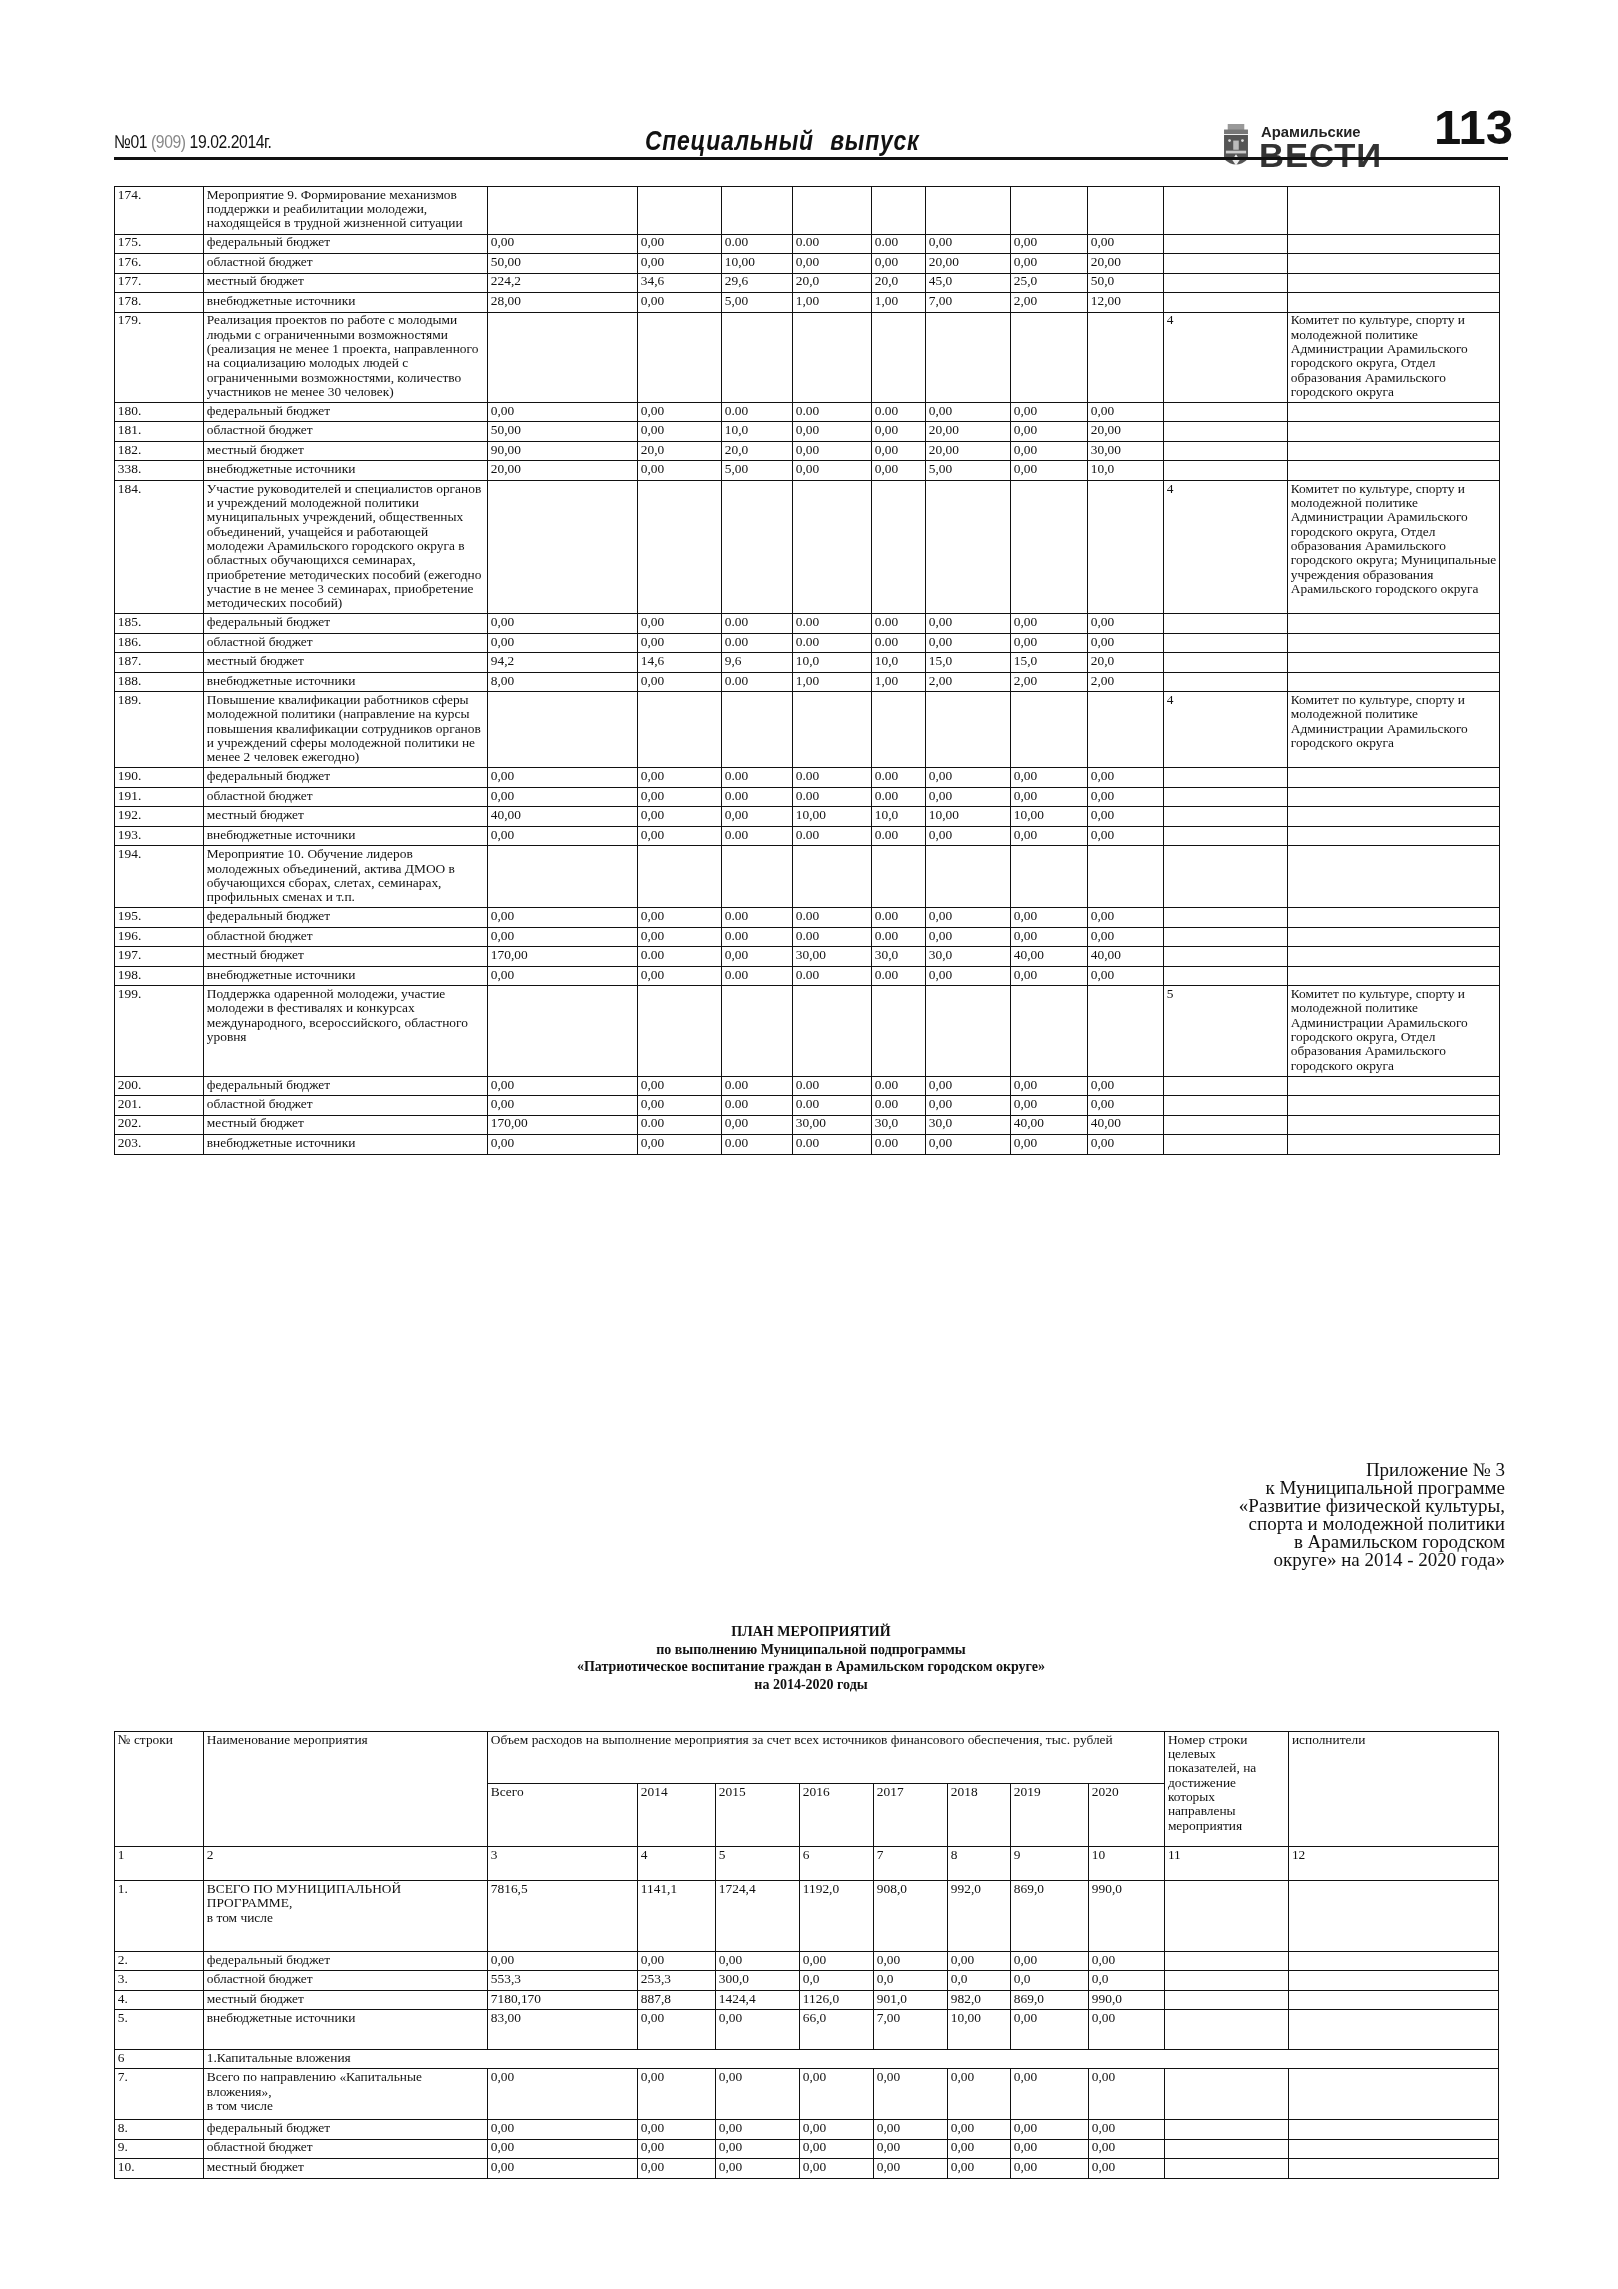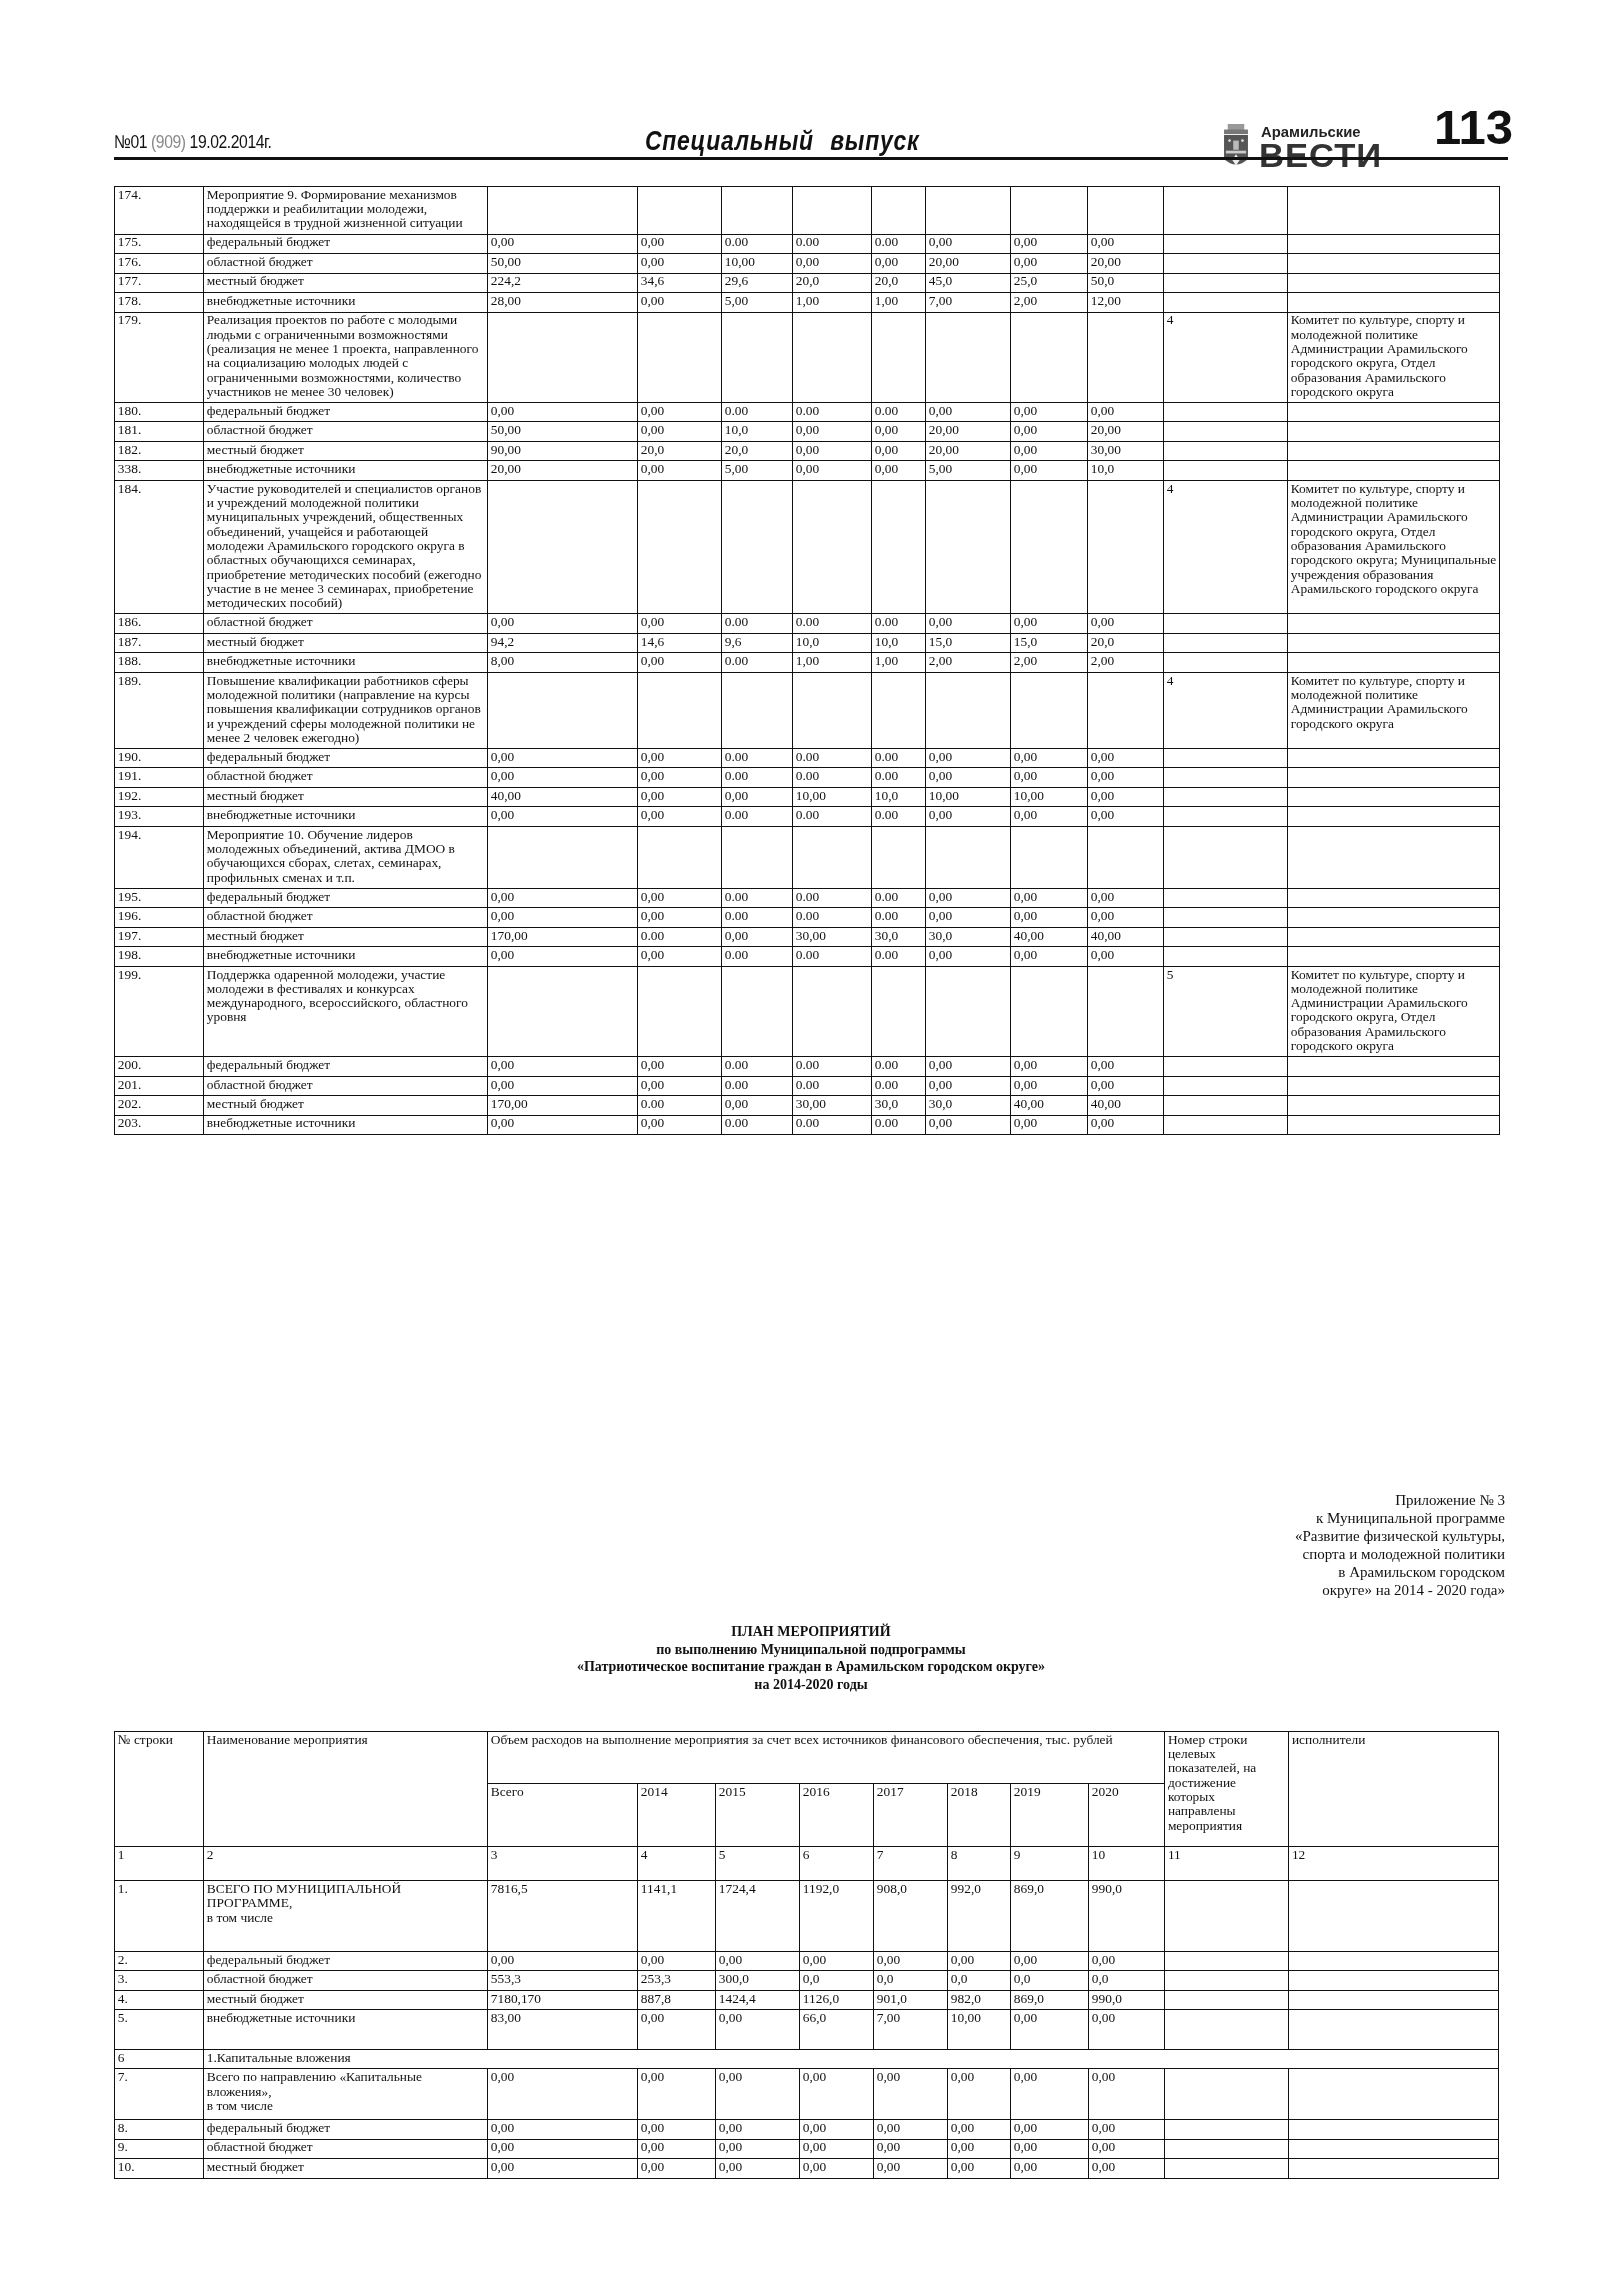--- a/index.html
+++ b/index.html
@@ -15,21 +15,21 @@
   .logo-top { position: absolute; left: 39px; top: 1.8px; font-family: "Liberation Sans", sans-serif; font-size: 14.8px; font-weight: bold; color: #222; }
   .logo-main { position: absolute; left: 37px; top: 14.8px; font-family: "Liberation Sans", sans-serif; font-size: 33px; font-weight: 900; color: #333; letter-spacing: 0.9px; transform: scaleX(1.05); transform-origin: left; }
   .page-num { position: absolute; left: 1320px; top: -3.7px; font-family: "Liberation Sans", sans-serif; font-size: 49px; font-weight: bold; color: #111; }
   .rule { position: absolute; left: 114px; top: 157px; width: 1394px; height: 2.8px; background: #111; }
 
   table.grid { position: absolute; border-collapse: collapse; table-layout: fixed; font-size: 13.4px; line-height: 14.3px; padding-left: 40px; }
   table.grid td { border: 1.4px solid #111; padding: 0.9px 2.8px 2.8px 2.8px; vertical-align: top; overflow: hidden; }
   #t1 { left: 114px; top: 186px; width: 1383px; }
   #t1 tr.sub td { height: 14.8px; }
 
-  .appendix { position: absolute; right: 114px; top: 1461px; text-align: right; font-size: 15px; line-height: 18px; margin-top: 30px; }
+  .appendix { position: absolute; right: 114px; top: 1461px; text-align: right; font-size: 19px; line-height: 18px; }
   .plan-title { position: absolute; left: 114px; top: 1623px; width: 1394px; text-align: center; font-weight: bold; font-size: 14px; line-height: 17.5px; }
 
   #t2 { left: 114px; top: 1731px; width: 1383px; }
   #t2 .hdr-top td { height: 47px; }
   #t2 .hdr-years td { height: 59px; }
   #t2 .idx td { height: 29px; }
   #t2 .total td { height: 66px; }
   #t2 .sub td { height: 14.8px; }
   #t2 .tall td { height: 35px; }
   #t2 .sec td { height: 14.8px; }
@@ -227,20 +227,34 @@
         <td></td>
         <td></td>
         <td></td>
         <td></td>
         <td></td>
         <td></td>
         <td></td>
         <td></td>
         <td>4</td>
         <td>Комитет по культуре, спорту и молодежной политике Администрации Арамильского городского округа, Отдел образования Арамильского городского округа; Муниципальные учреждения образования Арамильского городского округа</td>
+      </tr>
+      <tr class="sub">
+        <td>185.</td>
+        <td>федеральный бюджет</td>
+        <td>0,00</td>
+        <td>0,00</td>
+        <td>0.00</td>
+        <td>0.00</td>
+        <td>0.00</td>
+        <td>0,00</td>
+        <td>0,00</td>
+        <td>0,00</td>
+        <td></td>
+        <td></td>
       </tr>
       <tr class="sub">
         <td>186.</td>
         <td>областной бюджет</td>
         <td>0,00</td>
         <td>0,00</td>
         <td>0.00</td>
         <td>0.00</td>
         <td>0.00</td>
         <td>0,00</td>

